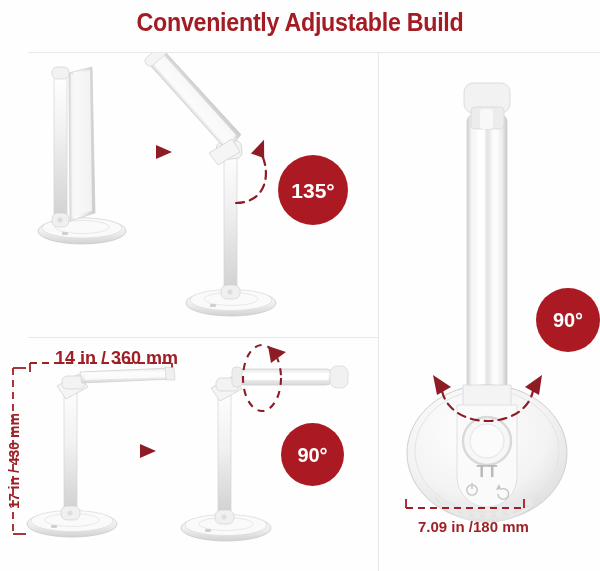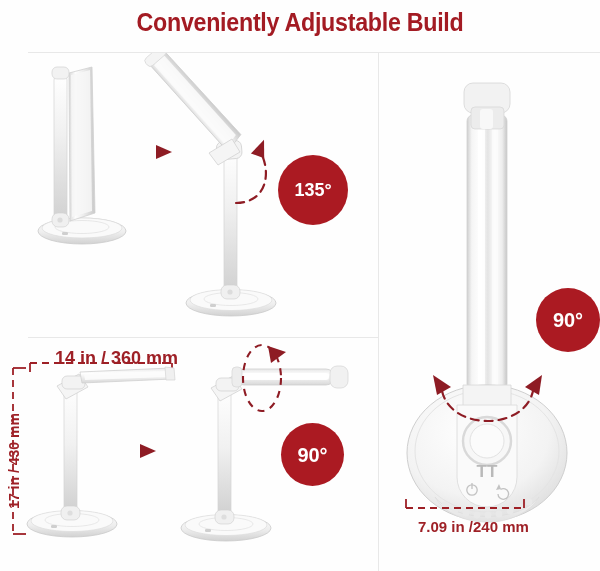--- a/index.html
+++ b/index.html
@@ -28,21 +28,21 @@
   #panel-bottom-left{left:0;top:338px;width:378px;height:233px;}
   #panel-right{left:379px;top:53px;width:221px;height:518px;}
 
   
   .badge{
     position:absolute;border-radius:50%;
     background:#ab1a22;color:#ffffff;
     display:flex;align-items:center;justify-content:center;
     font-weight:bold;line-height:1;
   }
-  #badge-135{left:278px;top:155px;width:70px;height:70px;font-size:18px;}
+  #badge-135{left:278px;top:155px;width:70px;height:70px;font-size:21px;}
   #badge-90-bottom{left:281px;top:423px;width:63px;height:63px;font-size:20px;}
   #badge-90-right{left:536px;top:288px;width:64px;height:64px;font-size:20px;}
 
   
   .meas{
     position:absolute;color:#9e2026;font-weight:bold;white-space:nowrap;
   }
   #meas-width{left:55px;top:350px;font-size:18px;}
   #meas-height{
     left:-34px;top:455px;font-size:14px;
@@ -313,16 +313,16 @@
 
       <g>
         <line x1="27" y1="455" x2="145" y2="455" stroke="#9e2026" stroke-width="1.8" stroke-dasharray="7 5"></line>
         <line x1="27" y1="446" x2="27" y2="455" stroke="#9e2026" stroke-width="1.8"></line>
         <line x1="145" y1="446" x2="145" y2="455" stroke="#9e2026" stroke-width="1.8"></line>
       </g>
     </svg>
 
     <div class="badge" id="badge-90-right" style="left:157px;top:235px;">90°</div>
 
-    <div class="meas" id="meas-base" style="left:39px;top:465px;">7.09 in /240 mm</div>
+    <div class="meas" id="meas-base" style="left:39px;top:465px;">7.09 in /180 mm</div>
   </div>
 
 </div>
 
 </body></html>

